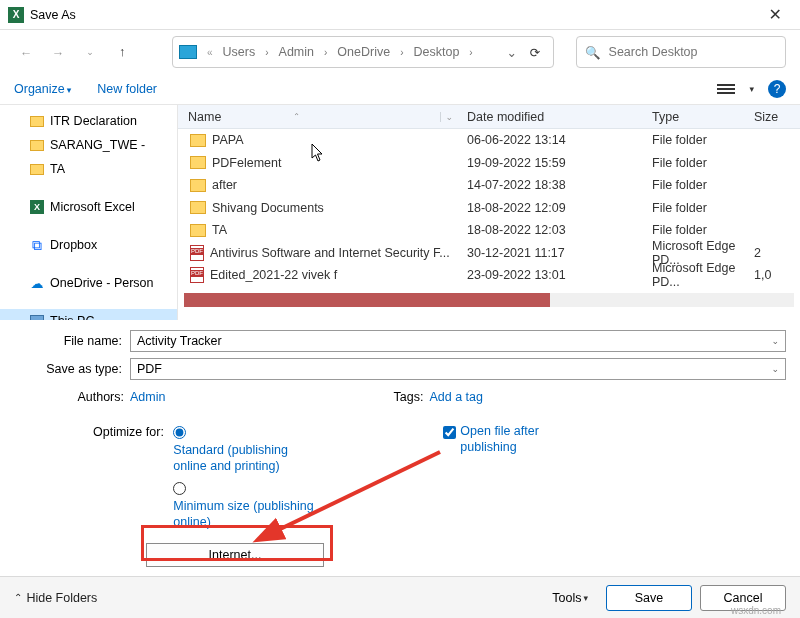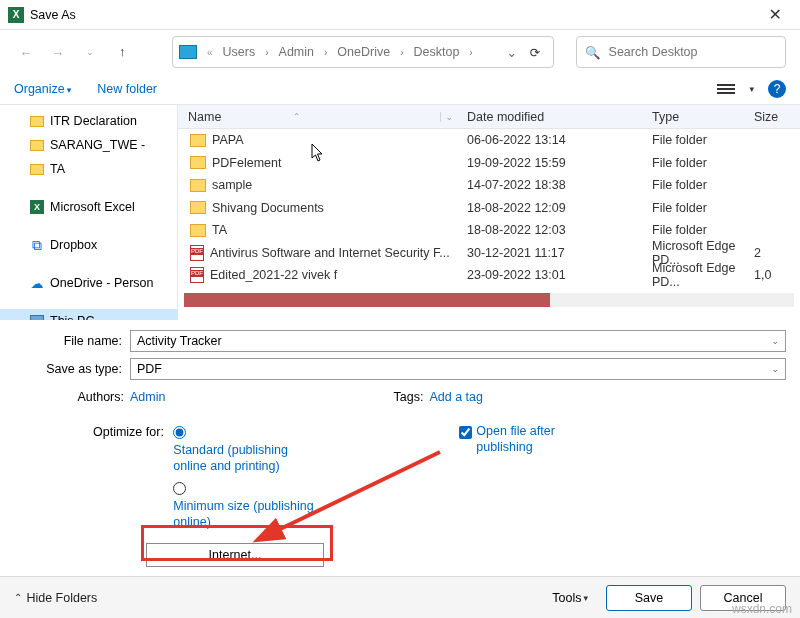--- a/index.html
+++ b/index.html
@@ -57,21 +57,21 @@
   .formarea { padding:8px 14px 0 0; }
   .formrow { display:flex; align-items:center; height:26px; margin-bottom:2px; }
   .formlabel { width:130px; text-align:right; padding-right:8px; }
   .dropdown { flex:1; border:1px solid #999; height:22px; display:flex; align-items:center; padding:0 6px; }
   .dropdown .dd-arrow { margin-left:auto; color:#666; font-size:9px; }
   .metarow { display:flex; align-items:center; margin-top:8px; }
   .metarow .metalabel { text-align:right; padding-right:6px; }
   .metarow .a1 { width:130px;padding-left:44px; }
   .metarow .a2 { width:264px; }
   .metarow a { color:#0067c0; }
-  .optarea { display:flex; margin-top:20px;gap:16px; }
+  .optarea { display:flex; margin-top:20px; }
   .optleft { margin-left:93px; }
   .optlabel { display:inline-block; vertical-align:top; padding-right:6px; padding-top:1px; }
   .radiogrp { display:inline-block; vertical-align:top; }
   .radioopt { display:flex; align-items:flex-start; gap:4px; margin-bottom:6px;flex-direction:column; }
   .radioopt input { margin:2px 0 0 0; accent-color:#0067c0; }
   .radioopt span { color:#0067c0; max-width:150px; display:inline-block; line-height:1.25; }
   .minradio { border:1.5px solid #333; border-radius:50%; width:13px; height:13px; margin:2px 0 0 0; }
   .optright { margin-left:120px; }
   .chkopt { display:flex; align-items:flex-start; gap:4px; }
   .chkopt input { margin:2px 0 0 0; accent-color:#0067c0; }
@@ -80,21 +80,21 @@
   .options-btn { width:178px; height:24px; background:#fdfdfd; border:1px solid #8a8a8a; text-align:center; display:flex; align-items:center; justify-content:center; }
   .annot-box { position:absolute; left:141px; top:525px; width:192px; height:36px; border:3px solid #e3362a; z-index:5; pointer-events:none; }
   .footer { position:absolute; left:0; right:0; bottom:0; height:42px; border-top:1px solid #dadada; background:#f5f5f5; display:flex; align-items:center; padding:0 14px; }
   .hide-folders { display:flex; align-items:center; gap:4px; color:#222; }
   .footer-right { margin-left:auto; display:flex; align-items:center; gap:8px; }
   .tools { padding-right:10px; display:flex; align-items:center; gap:2px; }
   .tools .caret { font-size:9px; color:#333; }
   .winbtn { width:86px; height:26px; border:1px solid #888; background:#fff; border-radius:3px; display:flex; align-items:center; justify-content:center; }
   .winbtn.primary { border-color:#0067c0; }
   .cursor { position:absolute; left:311px; top:143px; z-index:10; pointer-events:none; }
-  .watermark { position:absolute; right:8px; bottom:2px; font-size:12px; color:#aaa; }
+  .watermark { position:absolute; right:19px; bottom:2px; font-size:10px; color:#aaa; }
   .arrow-svg { position:absolute; z-index:6; pointer-events:none; }
 </style>
 </head>
 <body>
 
 <div class="titlebar">
   <div class="app-icon">
       <span>X</span>
     </div>
   <div class="title">Save As</div>
@@ -201,21 +201,21 @@
             <div class="folder-icon-m"></div>
             <span>PDFelement</span>
           </div>
           <div class="col c-date">19-09-2022 15:59</div>
           <div class="col c-type">File folder</div>
           <div class="col c-size" style="text-align:right;padding-right:6px;"></div>
         </div>
         <div class="row">
           <div class="col c-name">
             <div class="folder-icon-m"></div>
-            <span>sample</span>
+            <span>after</span>
           </div>
           <div class="col c-date">14-07-2022 18:38</div>
           <div class="col c-type">File folder</div>
           <div class="col c-size" style="text-align:right;padding-right:6px;"></div>
         </div>
         <div class="row">
           <div class="col c-name">
             <div class="folder-icon-m"></div>
             <span>Shivang Documents</span>
           </div>

